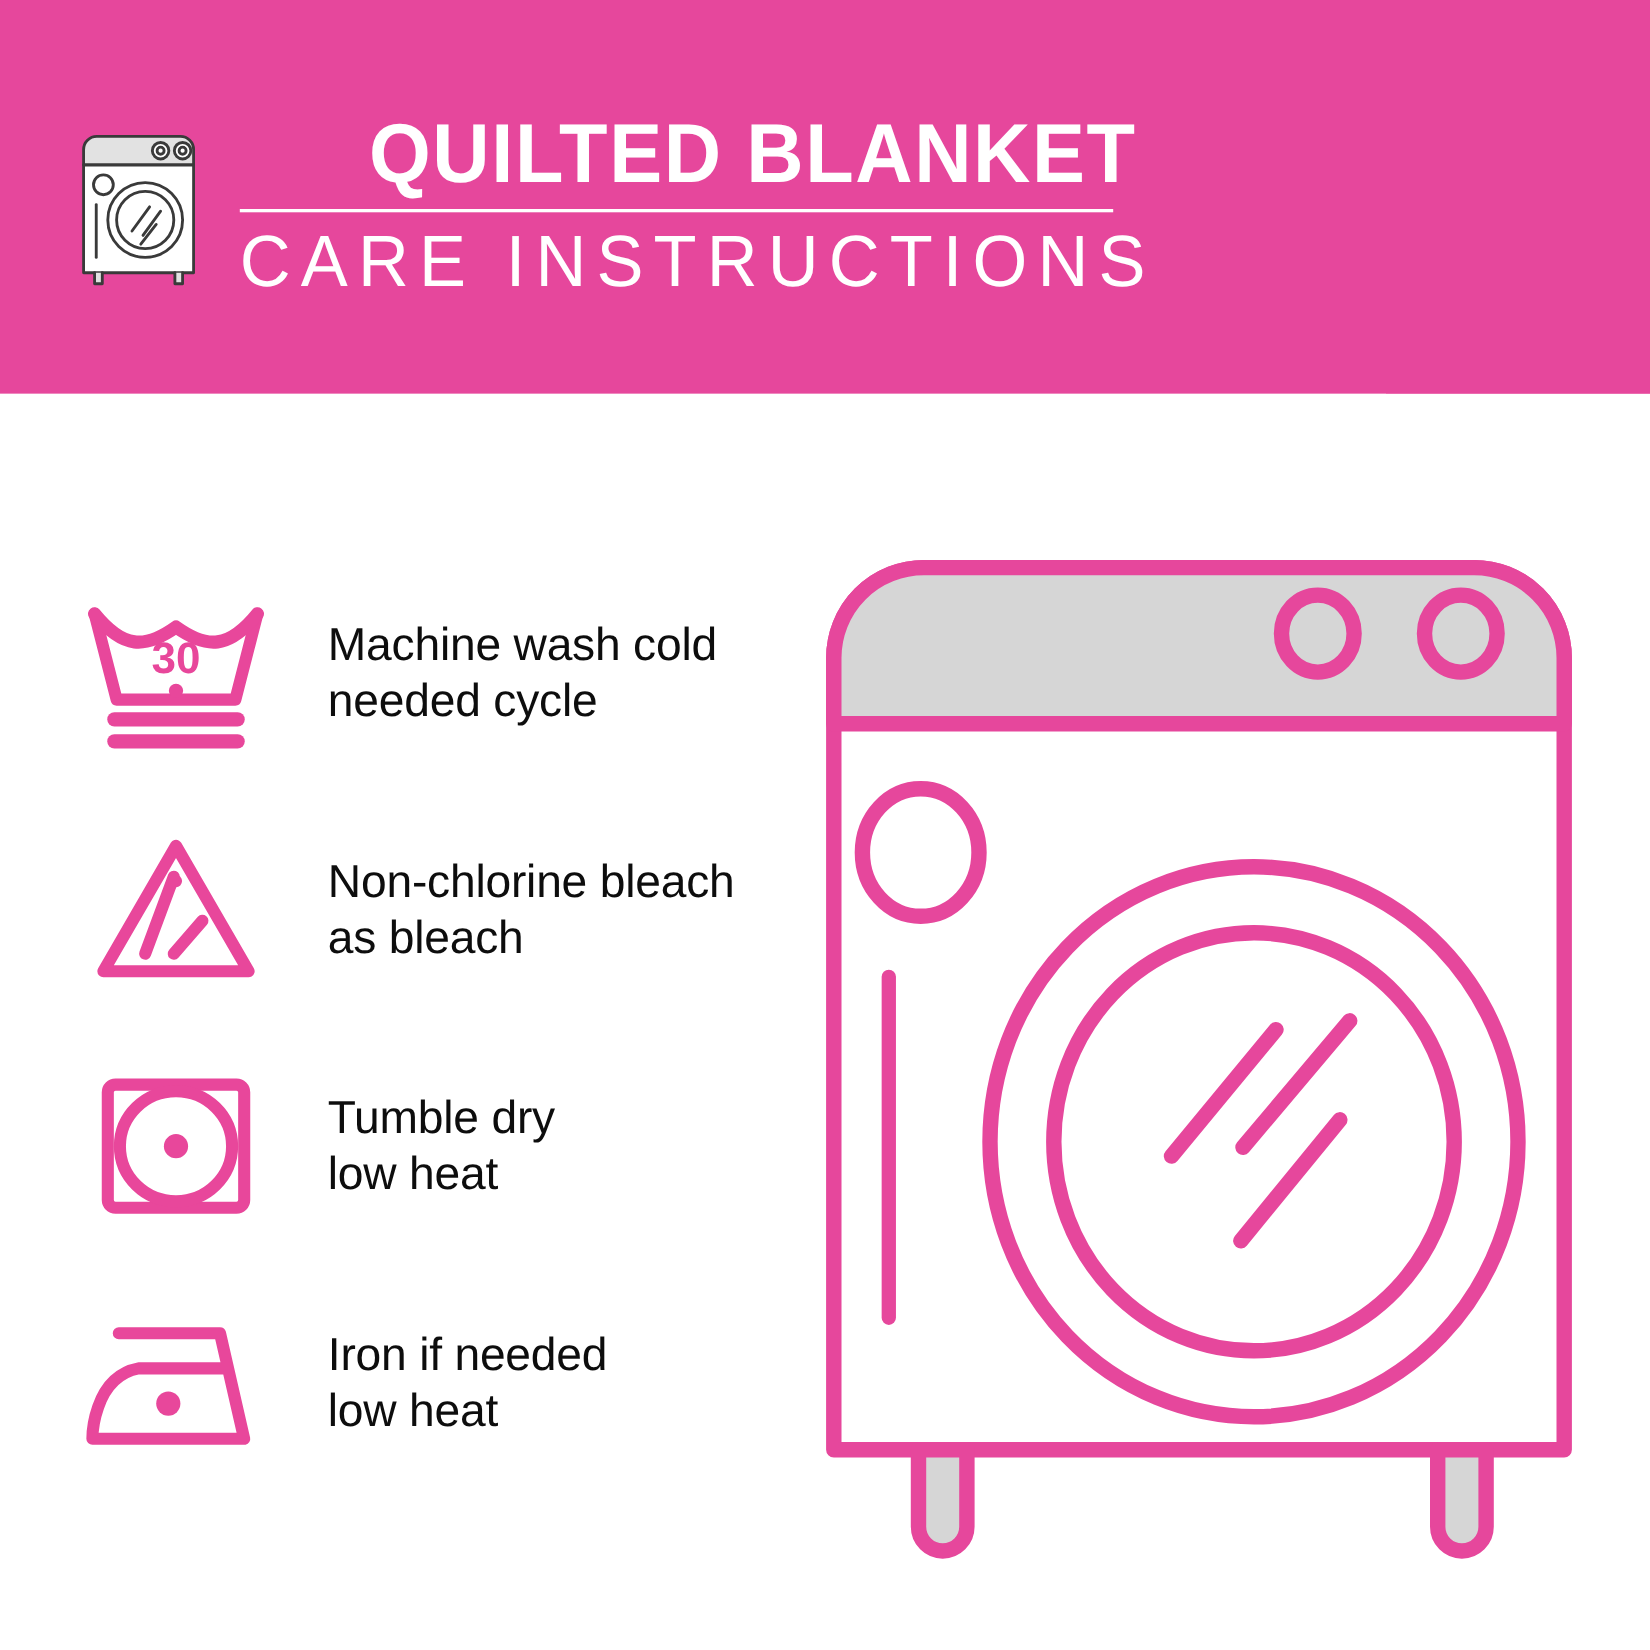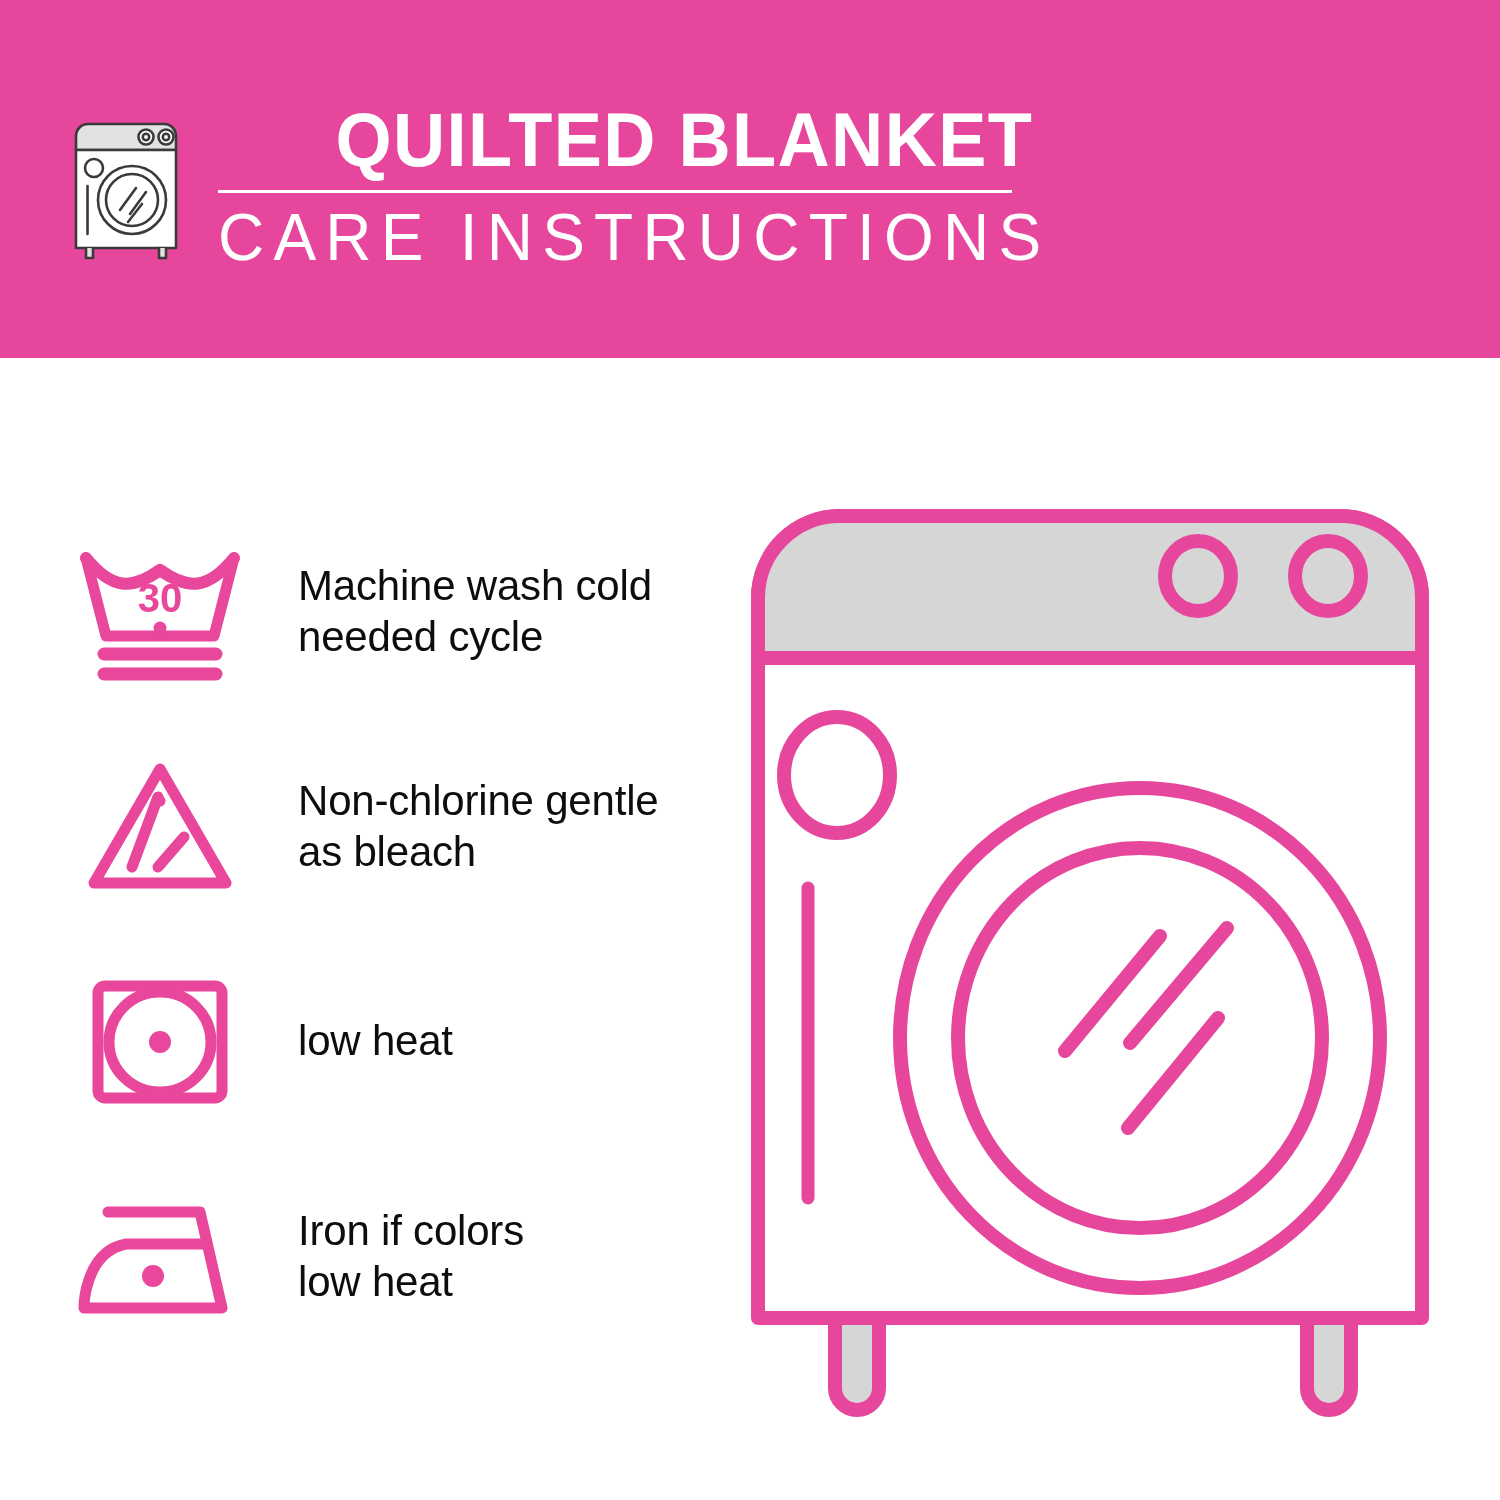--- a/index.html
+++ b/index.html
@@ -194,51 +194,52 @@
         <svg width="168" height="142" viewBox="0 0 168 142">
           <g fill="none" stroke="#e8479b" stroke-width="11" stroke-linecap="round" stroke-linejoin="round">
             <path d="M84 14 L150 128 H18 Z"></path>
             <line x1="84" y1="46" x2="84" y2="46"></line>
             <path d="M82 42 L56 112" stroke-width="11"></path>
             <path d="M108 82 L82 112" stroke-width="11"></path>
           </g>
         </svg>
       </div>
       <div class="care-text">
-        <span>Non-chlorine gentle</span>
+        <span>Non-chlorine bleach</span>
         <span>as bleach</span>
       </div>
     </div>
 
     <div class="care-row">
       <div class="care-symbol">
         <svg width="148" height="142" viewBox="0 0 148 142">
           <g fill="none" stroke="#e8479b" stroke-width="11" stroke-linecap="round" stroke-linejoin="round">
             <rect x="12" y="16" width="124" height="112" rx="7"></rect>
             <ellipse cx="74" cy="72" rx="51" ry="50"></ellipse>
           </g>
           <circle cx="74" cy="72" r="11" fill="#e8479b"></circle>
         </svg>
       </div>
       <div class="care-text">
+        <span>Tumble dry</span>
         <span>low heat</span>
       </div>
     </div>
 
     <div class="care-row">
       <div class="care-symbol">
         <svg width="180" height="132" viewBox="0 0 180 132">
           <g fill="none" stroke="#e8479b" stroke-width="11" stroke-linecap="round" stroke-linejoin="round">
             <path d="M38 22 H130 L152 118 H14 C14 118 14 62 56 54 L132 54"></path>
           </g>
           <circle cx="83" cy="86" r="11" fill="#e8479b"></circle>
         </svg>
       </div>
       <div class="care-text">
-        <span>Iron if colors</span>
+        <span>Iron if needed</span>
         <span>low heat</span>
       </div>
     </div>
 
   </div>
 
   <div class="machine-wrap">
     <svg width="700" height="950" viewBox="0 0 700 950">
       <g fill="none" stroke="#e6479c" stroke-width="14" stroke-linecap="round" stroke-linejoin="round">
 

